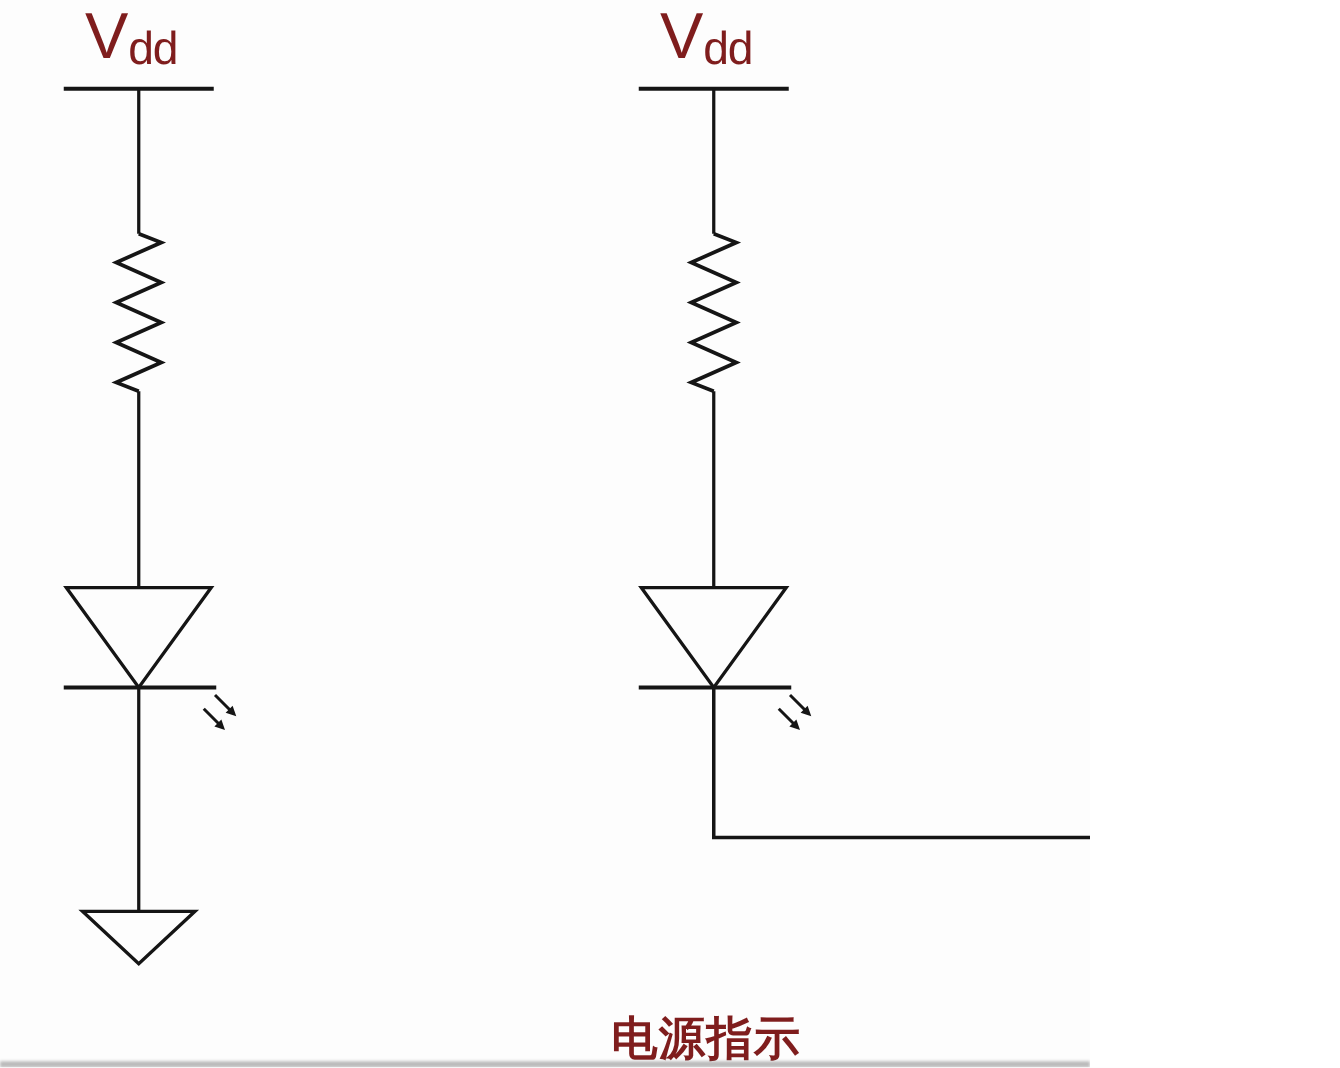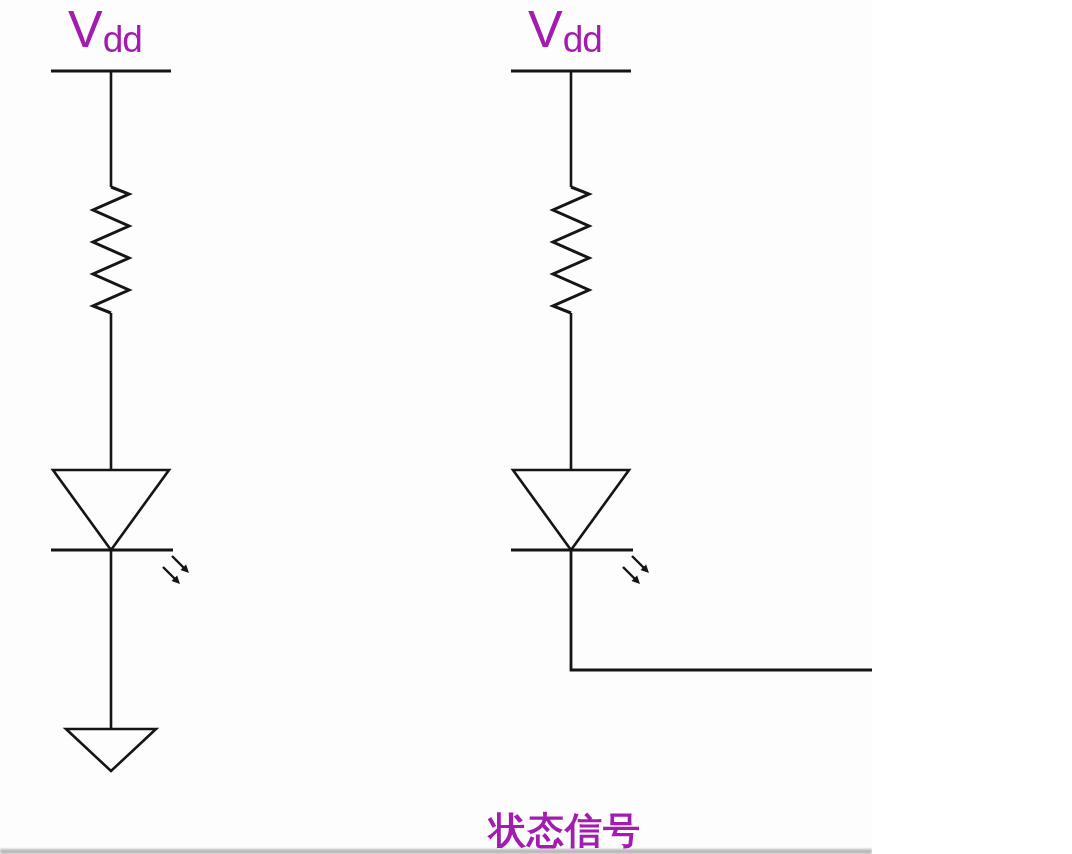--- a/index.html
+++ b/index.html
@@ -8,21 +8,21 @@
     width: 1072px;
     height: 854px;
     overflow: hidden;
   }
   .canvas {
     position: relative;
     width: 872px;
     height: 854px;
     background: #fdfdfd;
     font-family: "Liberation Sans", sans-serif;
-    color: #a21caf;
+    color: #7f1d1d;
     overflow: hidden;
   }
   svg.schematic {
     position: absolute;
     left: 0;
     top: 0;
   }
   svg.schematic * {
     stroke: #151515;
     fill: none;
@@ -130,16 +130,16 @@
       <polyline points="571,550 571,670 912,670" stroke-width="2.8" stroke-linejoin="miter"></polyline>
     </g>
   </svg>
 
   <div class="vdd vdd-left"><span>V</span><span class="sub">dd</span></div>
 
   <div class="vdd vdd-right"><span>V</span><span class="sub">dd</span></div>
 
 
 
-  <div class="caption caption-right">状态信号</div>
+  <div class="caption caption-right">电源指示</div>
 
   <div class="bottom-artifact"></div>
 </div>
 
 </body></html>

